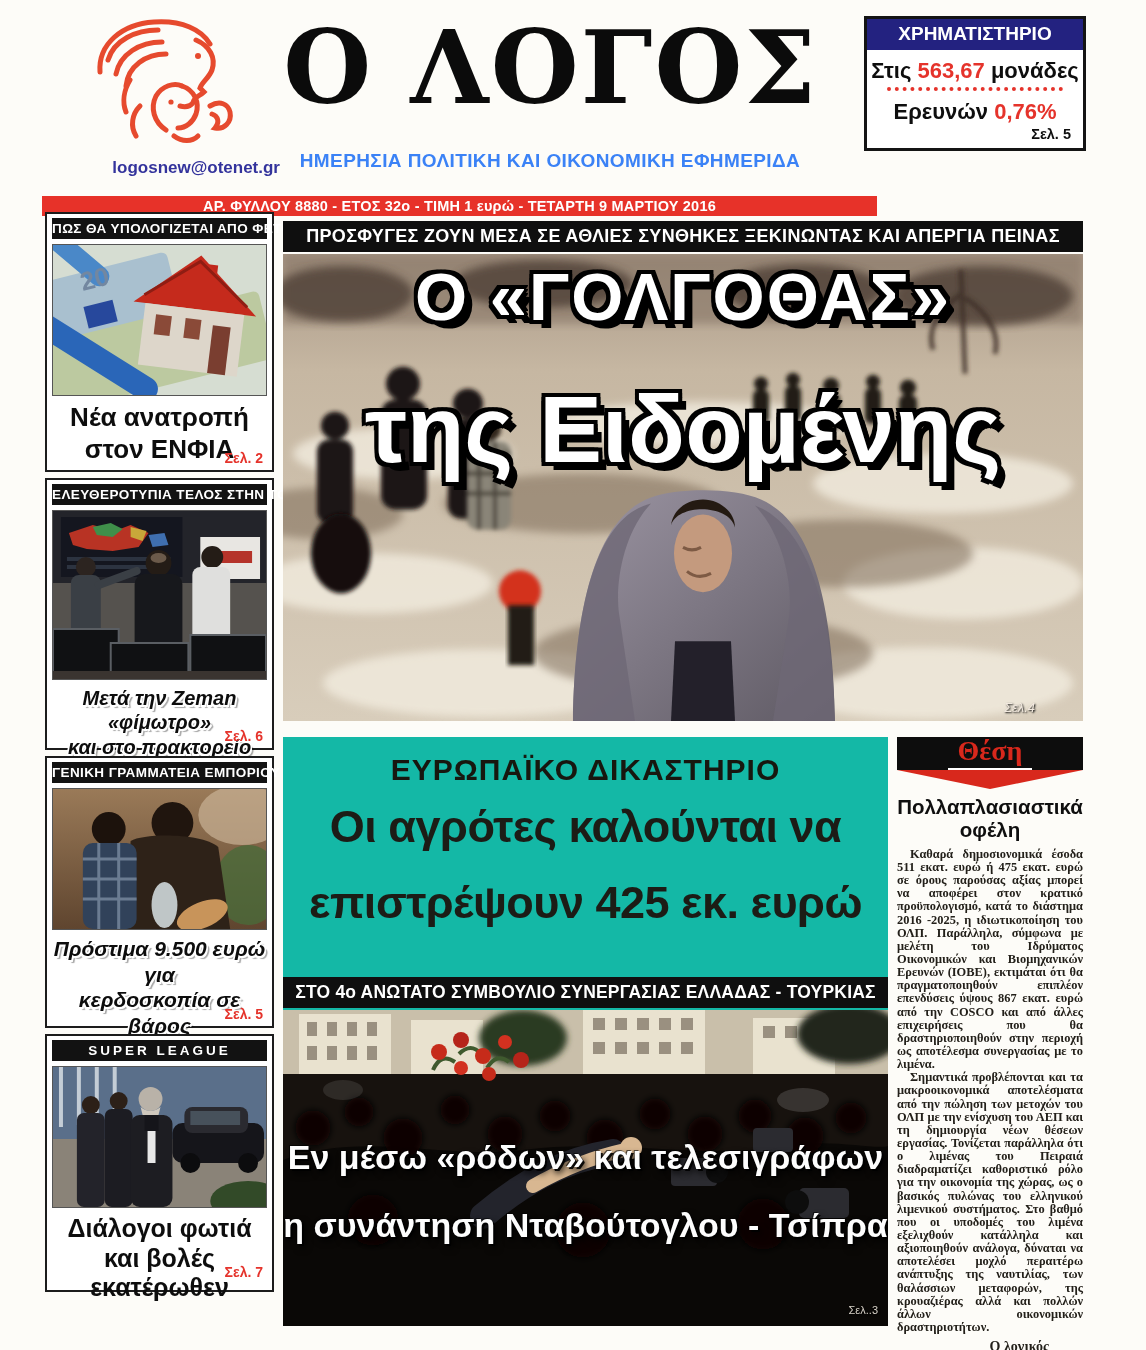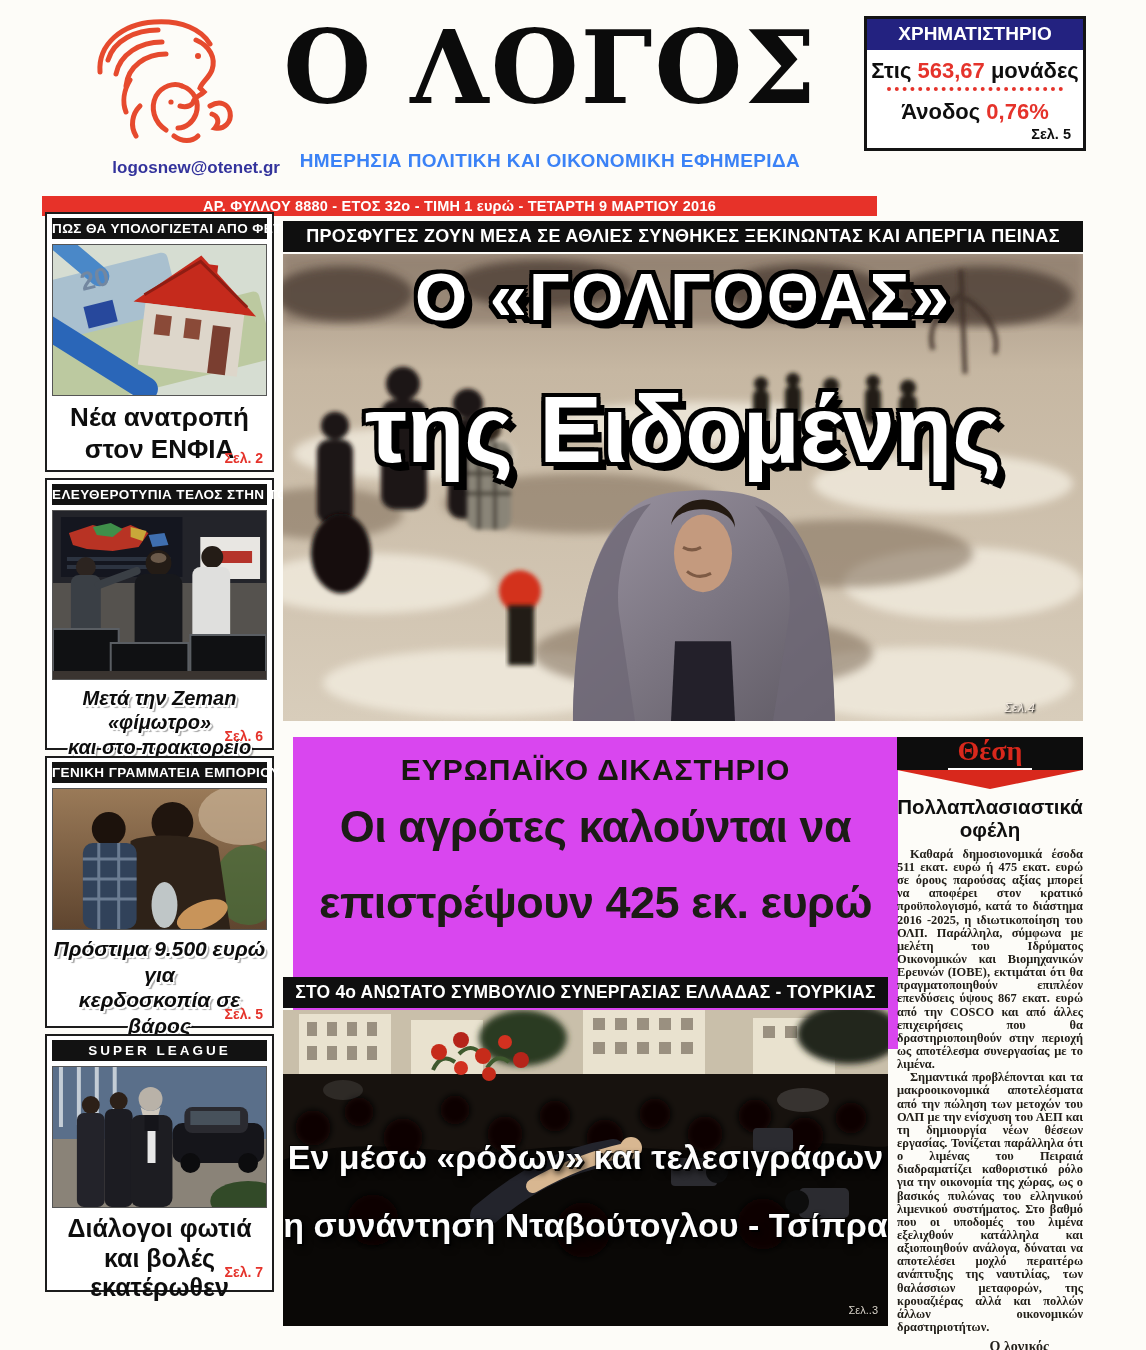--- a/index.html
+++ b/index.html
@@ -53,21 +53,21 @@
 
   .lead-photo{position:absolute;left:283px;top:254px;width:800px;height:467px;margin:0;overflow:hidden;}
   .lead-photo svg{display:block;width:100%;height:100%;}
   .lead-h{position:absolute;left:0;right:0;text-align:center;font-weight:bold;color:#fff;white-space:nowrap;
         text-shadow:-4px -4px 0 #000,4px -4px 0 #000,-4px 4px 0 #000,4px 4px 0 #000,0 -4px 0 #000,0 4px 0 #000,-4px 0 0 #000,4px 0 0 #000,8px 8px 0 #000;}
   .lead-h1{top:4px;font-size:67px;letter-spacing:2px;}
   .lead-h2{top:122px;font-size:94px;}
   .lead-caption{position:absolute;right:48px;bottom:6px;font-size:13px;font-style:italic;color:#f2e9df;
         text-shadow:1px 1px 2px #000;}
 
-  .court{position:absolute;left:293px;top:737px;width:605px;height:312px;background:#d946ef;}
+  .court{position:absolute;left:283px;top:737px;width:605px;height:312px;background:#14b8a6;}
   .court-kicker{text-align:center;padding-top:16px;font-weight:bold;font-size:30px;color:#17170f;letter-spacing:1px;}
   .court-line{text-align:center;font-weight:bold;font-size:45px;color:#1c1c16;letter-spacing:-.5px;white-space:nowrap;}
   .court-l1{margin-top:14px;}
   .court-l2{margin-top:24px;}
   .court-page{position:absolute;right:14px;bottom:6px;font-weight:bold;font-size:15px;color:#14140f;}
 
   .meet-photo{position:absolute;left:283px;top:1010px;width:605px;height:316px;margin:0;overflow:hidden;}
   .meet-photo svg{display:block;width:100%;height:100%;}
   .meet-h{position:absolute;left:0;right:0;text-align:center;font-weight:bold;font-size:34px;color:#fdfdfd;white-space:nowrap;
         text-shadow:2px 2px 0 rgba(0,0,0,.9),-1px -1px 0 rgba(0,0,0,.6),3px 4px 7px #000;}
@@ -112,21 +112,21 @@
     <circle cx="101" cy="92" r="2.6" fill="#e64a2e"></circle>
   </svg>
   <div class="masthead-email">logosnew@otenet.gr</div>
   <div class="masthead-title">Ο ΛΟΓΟΣ</div>
   <div class="masthead-sub">ΗΜΕΡΗΣΙΑ ΠΟΛΙΤΙΚΗ ΚΑΙ ΟΙΚΟΝΟΜΙΚΗ ΕΦΗΜΕΡΙΔΑ</div>
 
   <div class="stockbox">
     <div class="sb-header">ΧΡΗΜΑΤΙΣΤΗΡΙΟ</div>
     <div class="sb-line"><span>Στις </span><span class="sb-val">563,67</span><span> μονάδες</span></div>
     <div class="sb-dots"></div>
-    <div class="sb-line"><span>Άνοδος </span><span class="sb-val">0,76%</span></div>
+    <div class="sb-line"><span>Ερευνών </span><span class="sb-val">0,76%</span></div>
     <div class="sb-page">Σελ. 5</div>
   </div>
 
   <div class="issue-bar">ΑΡ. ΦΥΛΛΟΥ 8880 - ΕΤΟΣ 32ο - ΤΙΜΗ 1 ευρώ - ΤΕΤΑΡΤΗ 9 ΜΑΡΤΙΟΥ 2016</div>
 
   <div class="sb-item item1">
     <div class="sb-kicker">ΠΩΣ ΘΑ ΥΠΟΛΟΓΙΖΕΤΑΙ ΑΠΟ ΦΕΤΟΣ</div>
     <div class="sb-fig" style="height:150px;">
       <svg viewBox="0 0 214 150" preserveAspectRatio="none">
         <rect width="214" height="150" fill="#d6ddd2"></rect>

